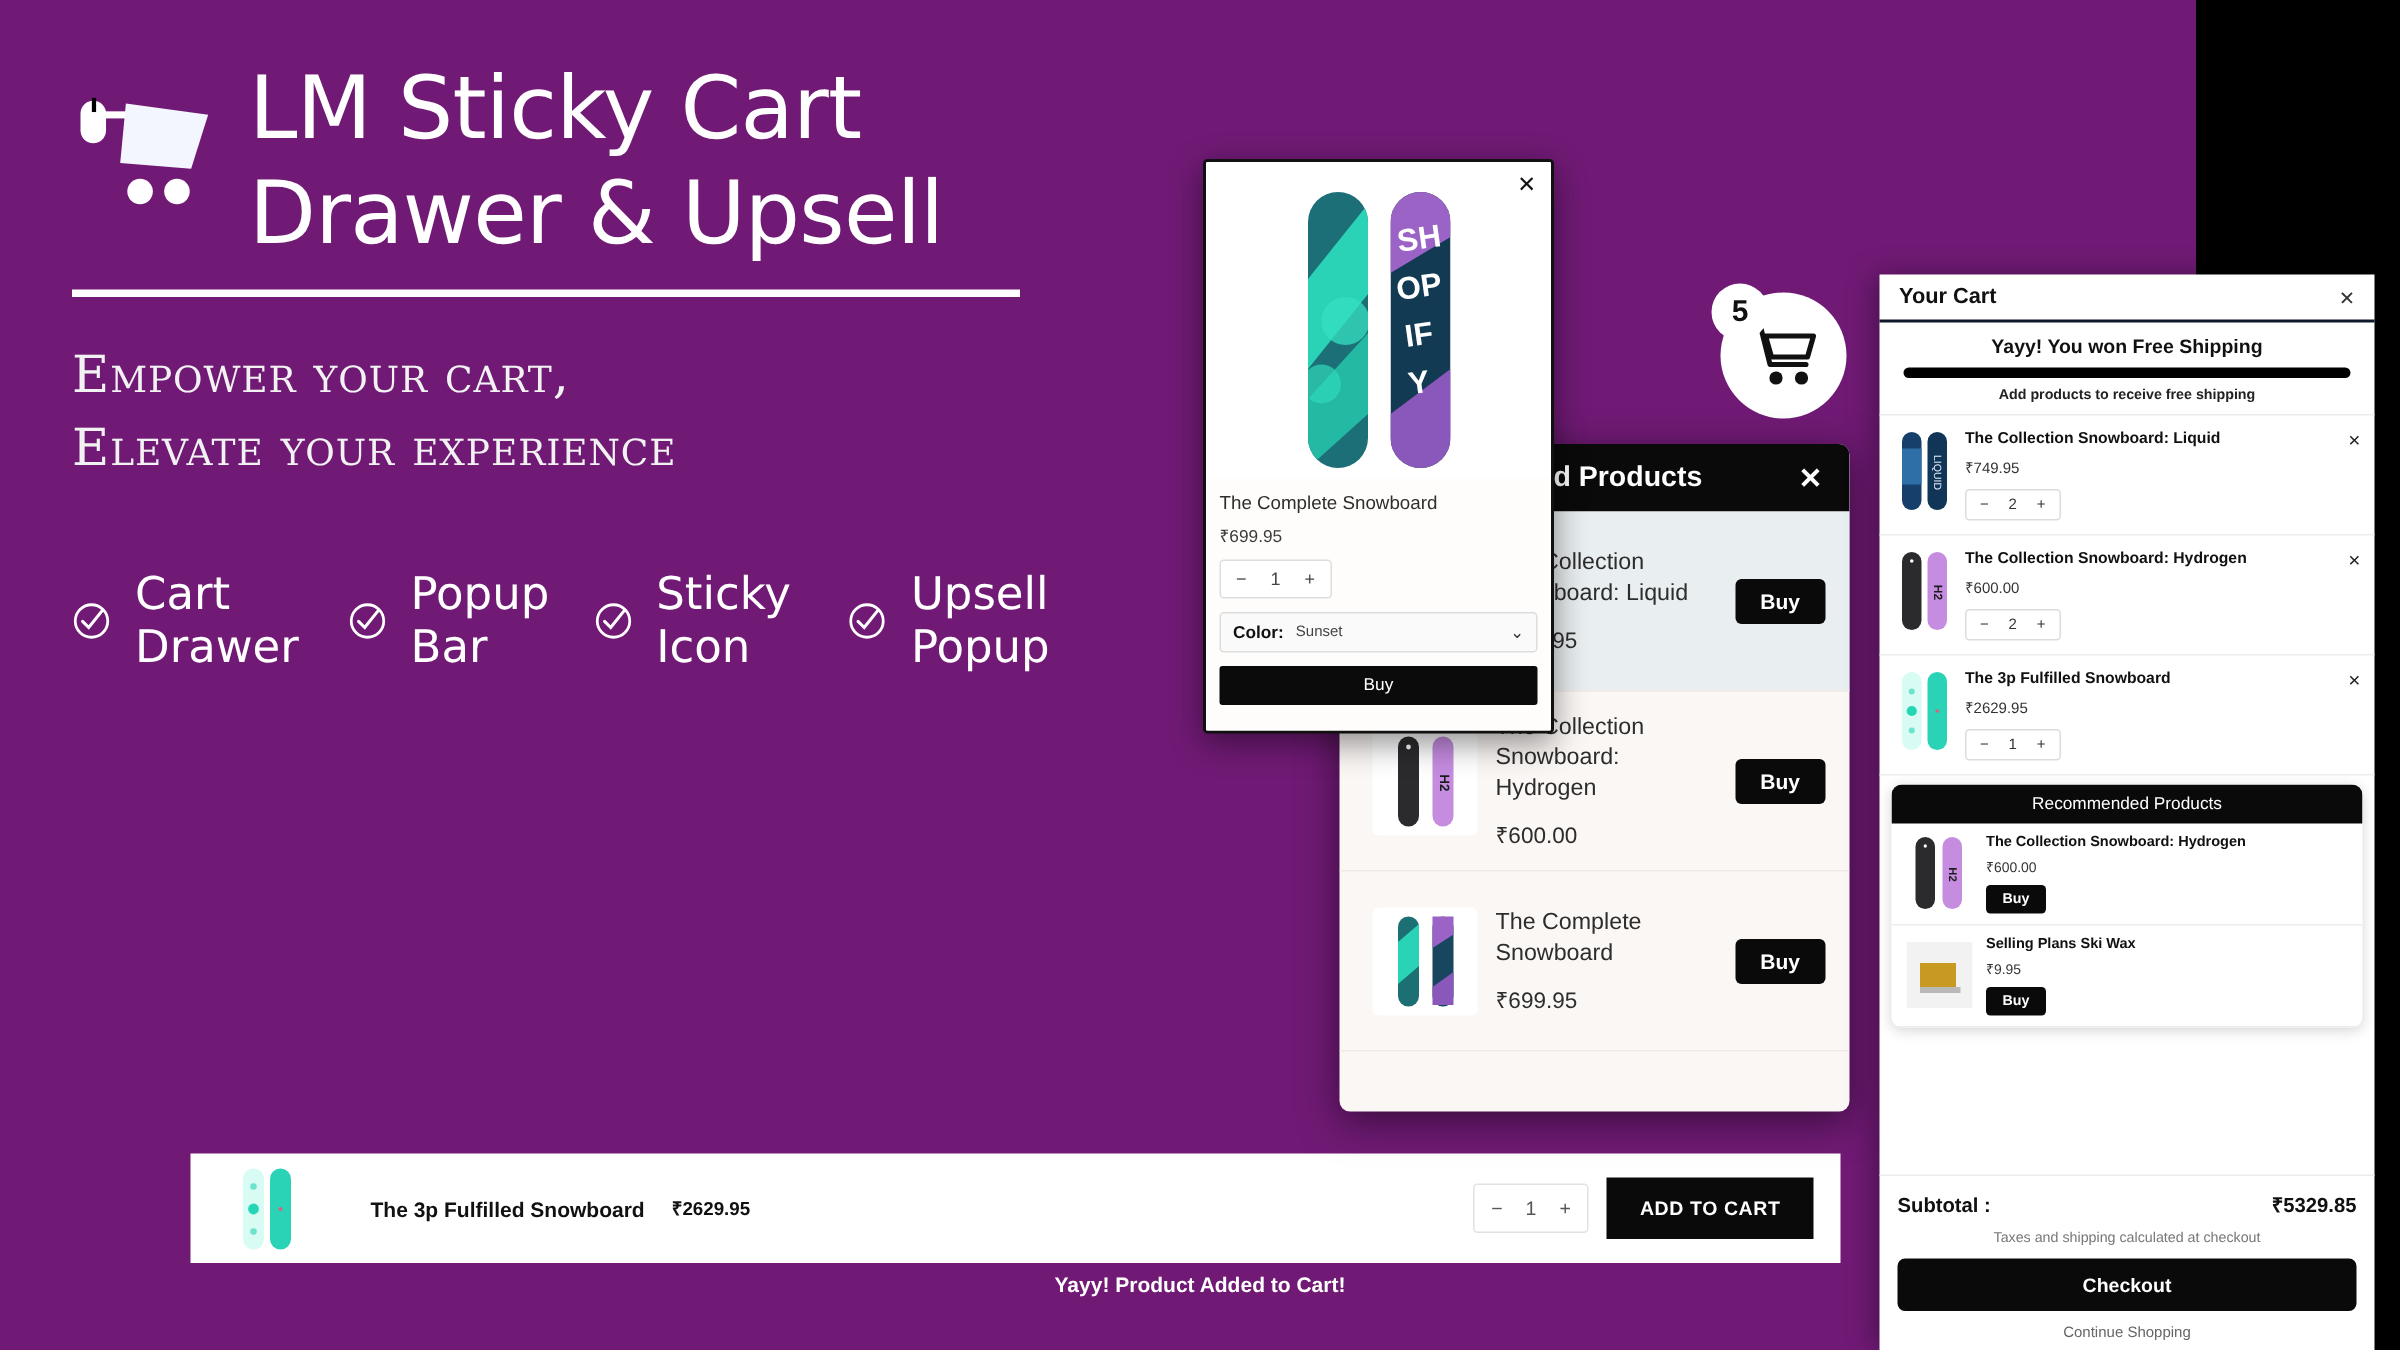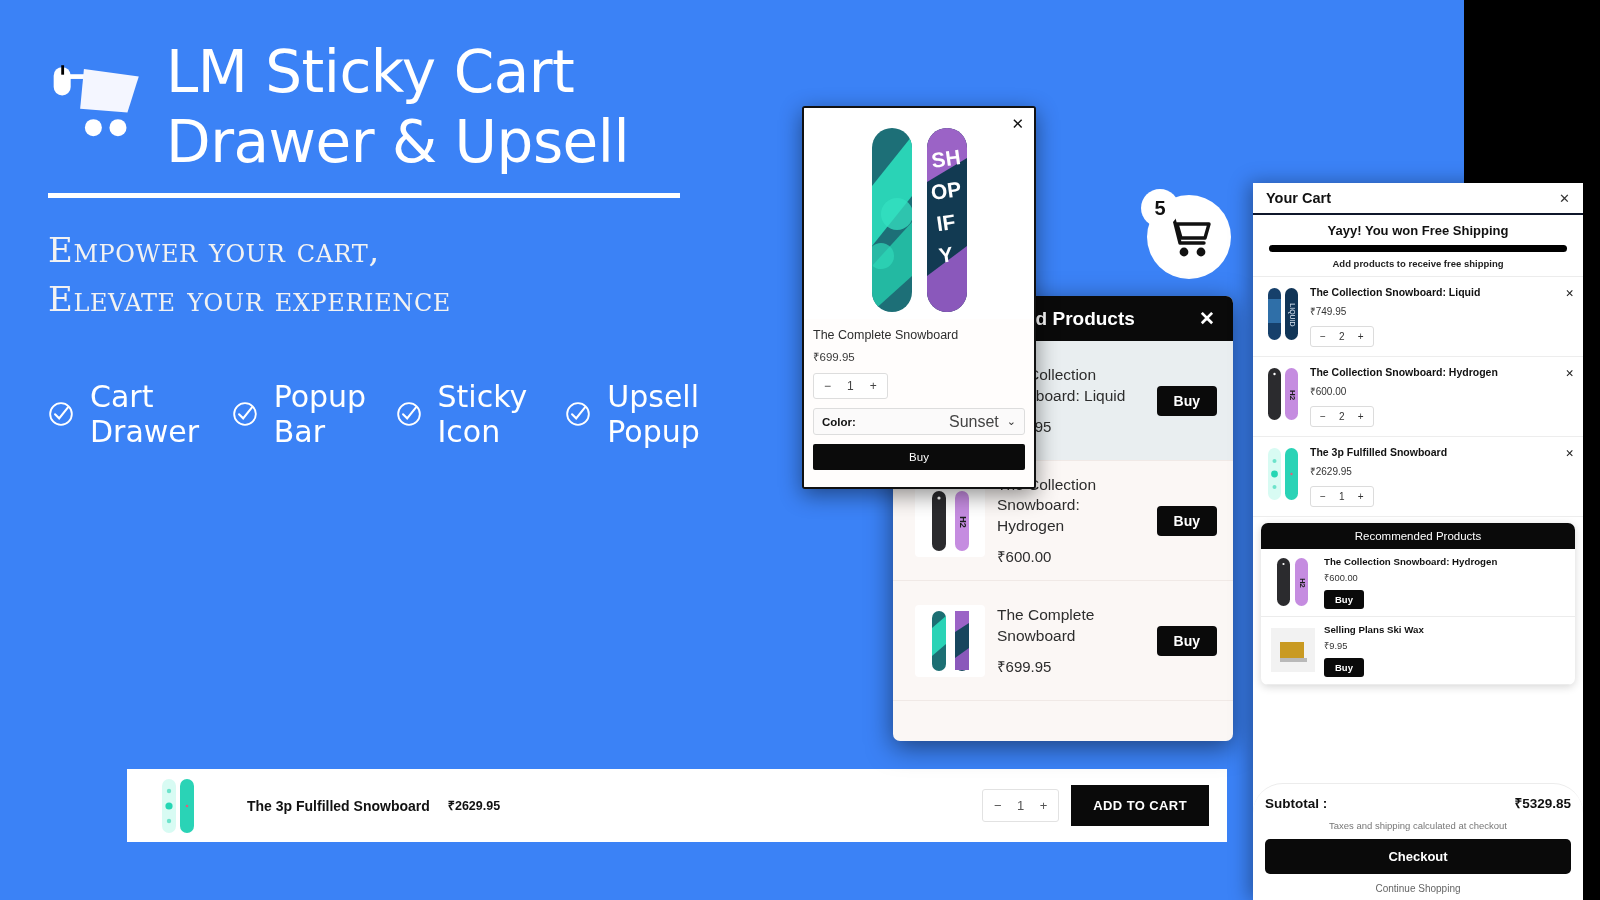--- a/index.html
+++ b/index.html
@@ -2,21 +2,21 @@
 <html><head>
 <meta charset="utf-8">
 <style>
   * { box-sizing: border-box; margin: 0; padding: 0; }
   html, body {
     width: 1600px; height: 900px;
     background: #000;
     font-family: "Liberation Sans", sans-serif;
     overflow: hidden;
   }
-  .stage { position: relative; width: 1464px; height: 900px; background: #3b82f6; }
+  .stage { position: relative; width: 1464px; height: 900px; background: #701a75; }
 
   
   .promo { position: absolute; left: 48px; top: 38px; width: 680px; }
   .promo-head { display: flex; align-items: flex-start; gap: 14px; }
   .cart-logo { width: 104px; height: 104px; flex: none; margin-top: 14px; }
   .promo-title {
     color: #fff; font-size: 58px; line-height: 1.20; font-weight: 400;
     letter-spacing: -0.5px; white-space: pre-line;
     font-family: "DejaVu Sans", sans-serif;
   }
@@ -55,21 +55,21 @@
     background: #fff; border-radius: 3px; margin-top: 9px;
   }
   .qty span { font-size: 12px; color: #444; }
   .qty .mi, .qty .pl { padding: 5px 10px; cursor: pointer; }
   .qty .vl { padding: 5px 6px; min-width: 18px; text-align: center; }
   .variant {
     margin-top: 9px; border: 1px solid #ddd; background: #fbfafa; border-radius: 3px;
     height: 27px; display: flex; align-items: center; padding: 12px 8px; gap: 8px;
   }
   .variant .vk { font-size: 11.5px; font-weight: bold; color: #111; }
-  .variant .vv { font-size: 16px; color: #444; flex: 1; text-align: right; }
+  .variant .vv { font-size: 10px; color: #444; flex: 1; }
   .variant .chev { font-size: 11px; color: #333; }
   .buy-wide {
     margin-top: 9px; height: 26px; background: #0b0b0b; color: #fff;
     font-size: 11.5px; display: flex; align-items: center; justify-content: center;
     cursor: pointer; border-radius: 2px;
   }
 
   
   .recpanel {
     position: absolute; left: 893px; top: 296px; width: 340px; height: 445px;
@@ -163,21 +163,21 @@
   .drrow { display: flex; gap: 9px; padding: 7px 10px; border-bottom: 1px solid #ececec; }
   .drthumb { width: 44px; height: 52px; flex: none; display: flex; align-items: center; justify-content: center; gap: 2px; }
   .drinfo { flex: 1; }
   .drname { font-size: 9.7px; font-weight: bold; color: #111; }
   .drprice { font-size: 9.3px; color: #333; margin-top: 4px; }
   .drbuy {
     display: inline-block; margin-top: 6px; background: #0a0a0a; color: #fff;
     font-size: 9.5px; font-weight: bold; padding: 4px 11px; border-radius: 3px; cursor: pointer;
   }
 
-  .drawer-foot { margin-top: auto; padding: 10px 12px 6px; border-top: 1px solid #ececec; border-radius: 30px; }
+  .drawer-foot { margin-top: auto; padding: 10px 12px 6px; border-top: 1px solid #ececec; }
   .subt { display: flex; justify-content: space-between; align-items: baseline; }
   .subt .k { font-size: 13.5px; font-weight: bold; color: #111; }
   .subt .v { font-size: 13.5px; font-weight: bold; color: #111; }
   .taxnote { text-align: center; font-size: 9.5px; color: #777; margin-top: 8px; }
   .checkout {
     margin-top: 8px; background: #0a0a0a; color: #fff; text-align: center;
     font-size: 13px; font-weight: bold; padding: 10px 0; border-radius: 5px; cursor: pointer;
   }
   .contshop { text-align: center; font-size: 10px; color: #666; margin-top: 9px; cursor: pointer; }
 
@@ -525,13 +525,14 @@
     <span class="sb-price">₹2629.95</span>
     <div class="sb-spacer"></div>
     <div class="sb-qty">
       <div>−</div>
       <div class="vl">1</div>
       <div>+</div>
     </div>
     <div class="addcart">ADD TO CART</div>
   </div>
 
+  <div class="toast">Yayy! Product Added to Cart!</div>
 </div>
 
 </body></html>

